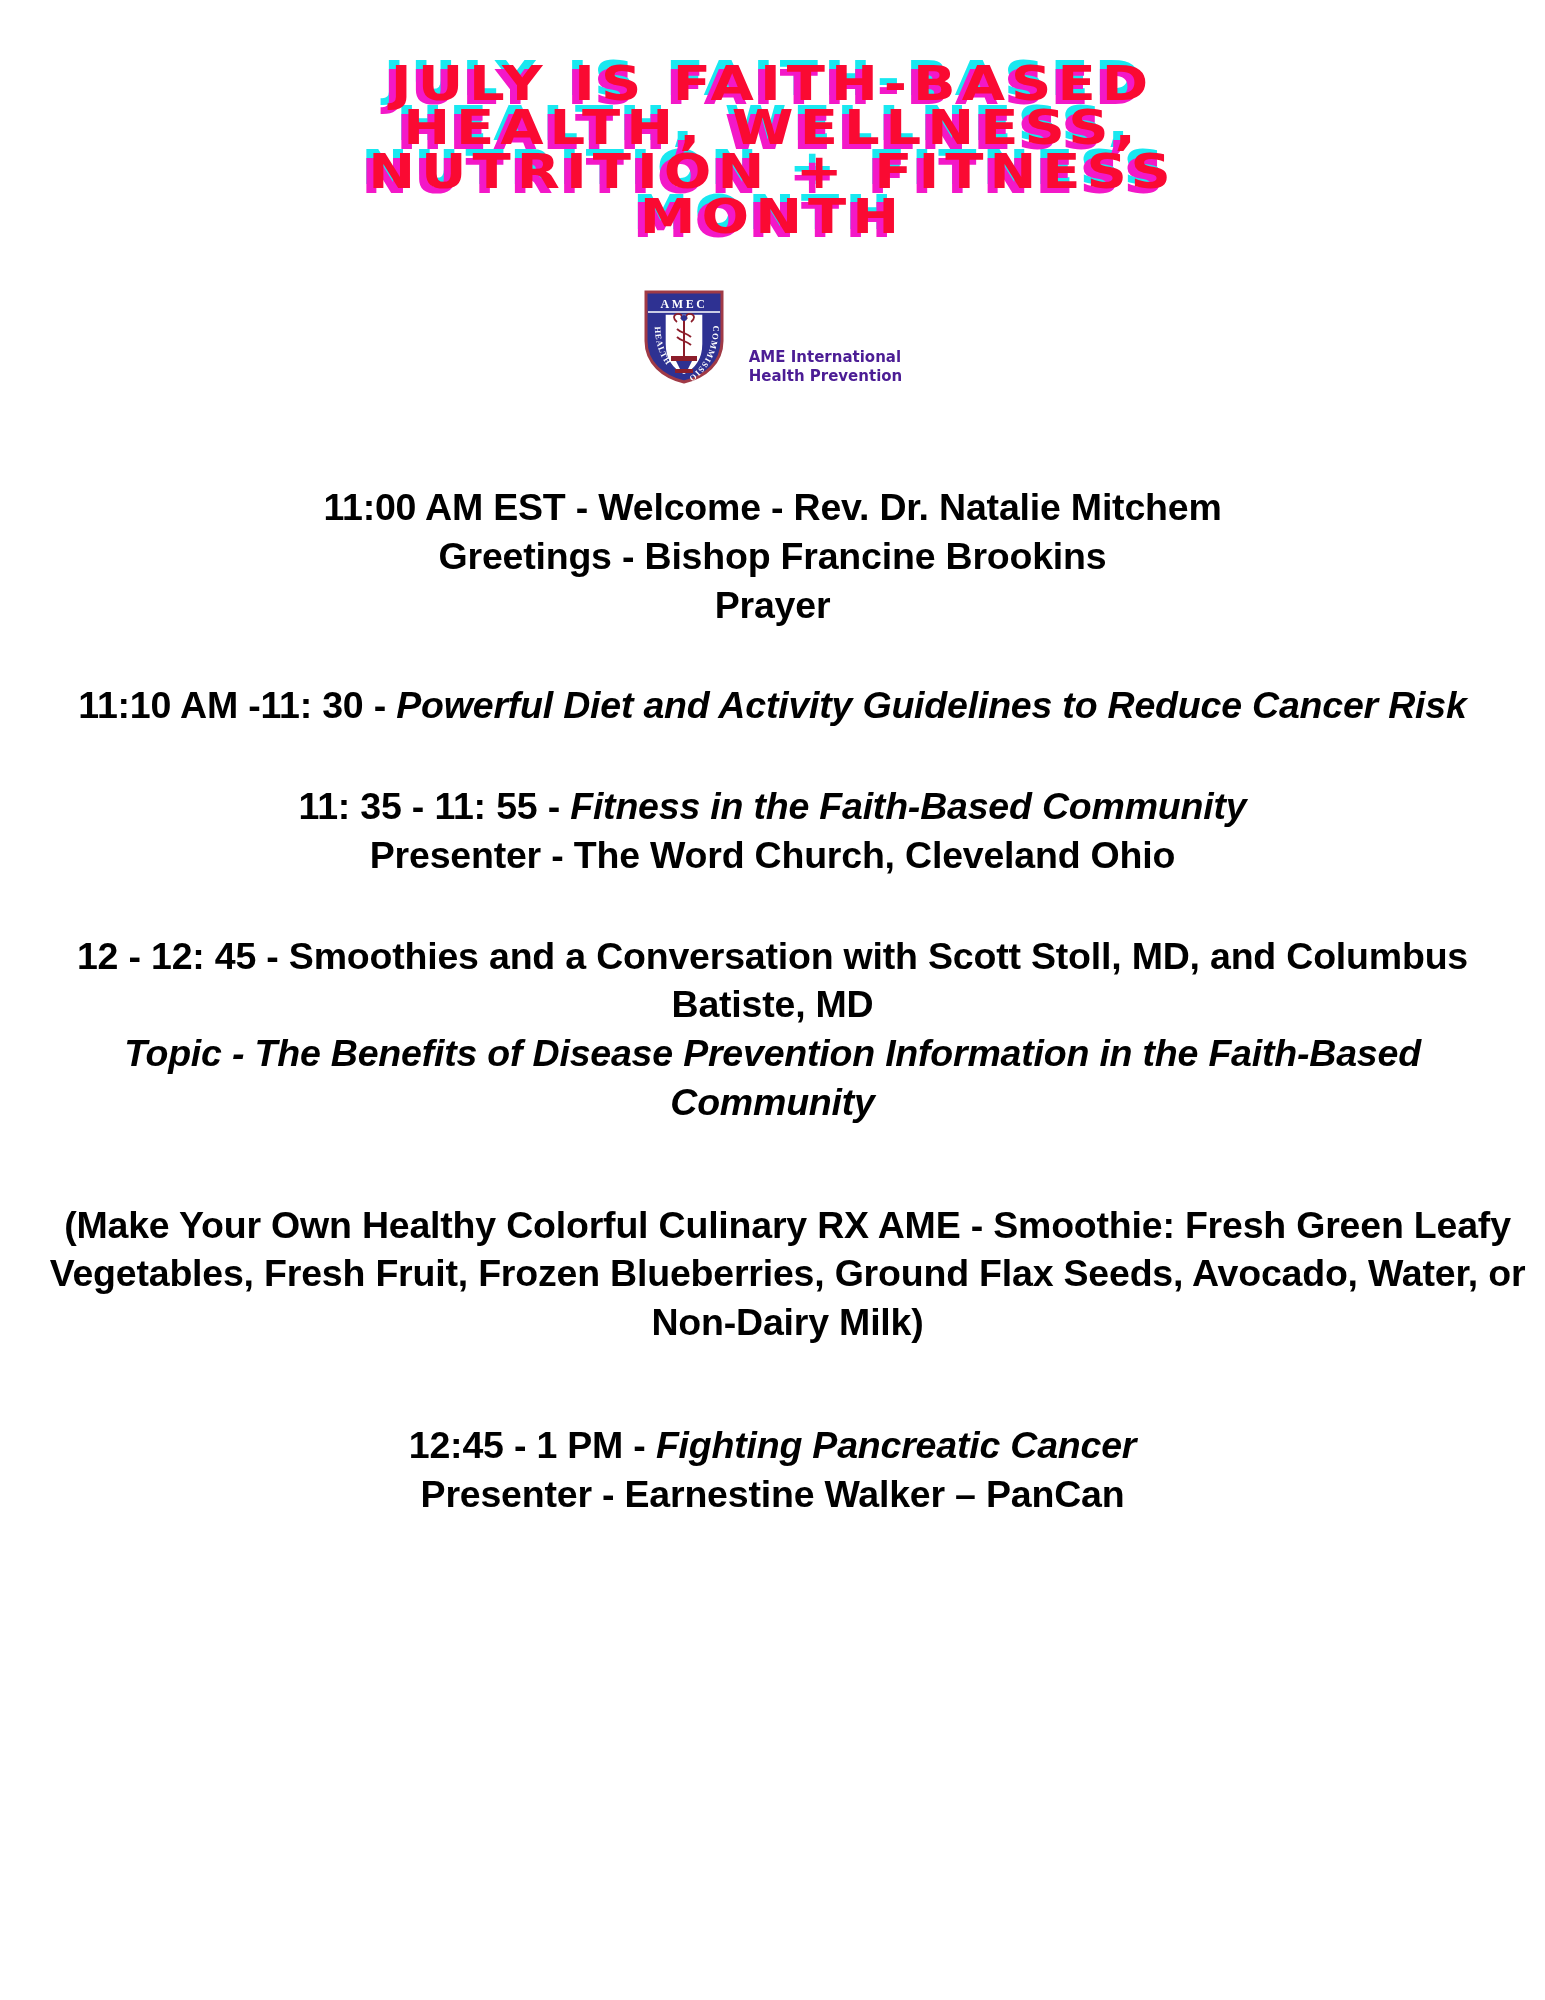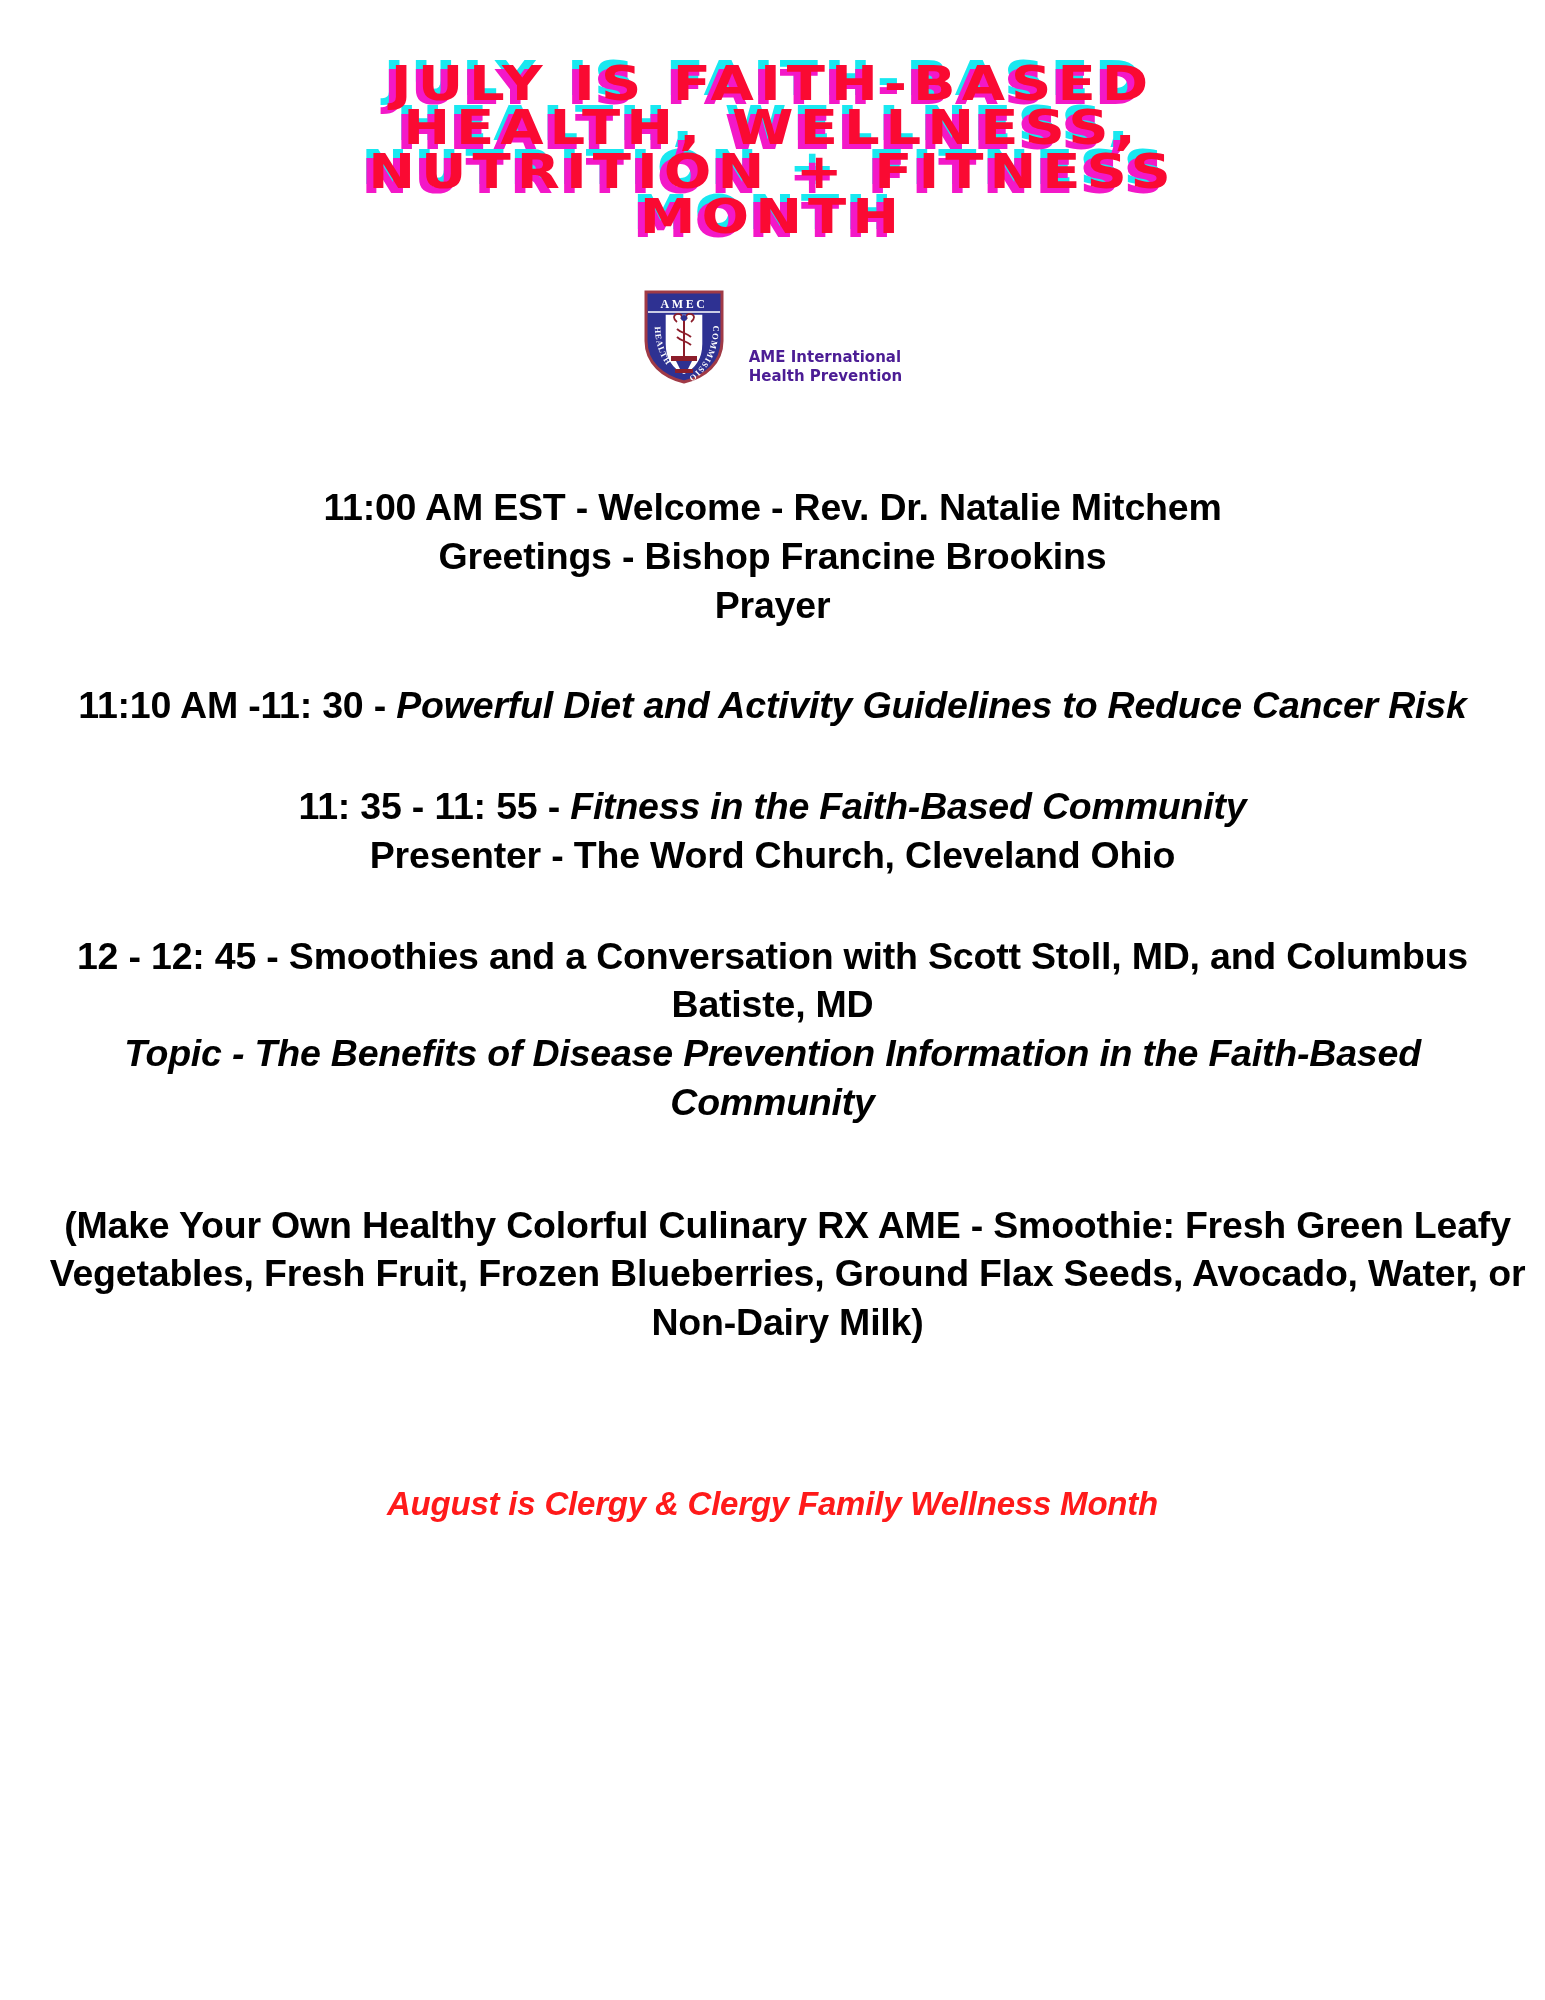--- a/index.html
+++ b/index.html
@@ -232,19 +232,22 @@
       <span class="line">12 - 12: 45 - Smoothies and a Conversation with Scott Stoll, MD, and Columbus Batiste, MD</span>
       <span class="line ital">Topic - The Benefits of Disease Prevention Information in the Faith-Based Community</span>
     </div>
 
     <div class="spacer-lg"></div>
 
     <div class="paren-block">(Make Your Own Healthy Colorful Culinary RX AME -  Smoothie: Fresh Green Leafy Vegetables, Fresh Fruit, Frozen Blueberries, Ground Flax Seeds, Avocado, Water, or Non-Dairy Milk)</div>
 
     <div class="spacer-lg"></div>
 
+    <div class="block">
+      <div><span>12:45 - 1 PM - </span><span class="ital">Fighting Pancreatic Cancer</span></div>
+      <span class="line">Presenter - Earnestine Walker – PanCan</span>
+    </div>
 
     <div class="spacer-lg"></div>
 
-    <div class="closing">August is Clergy &amp; Clergy Family Wellness Month</div>
 
   </div>
 </div>
 
 </body></html>

